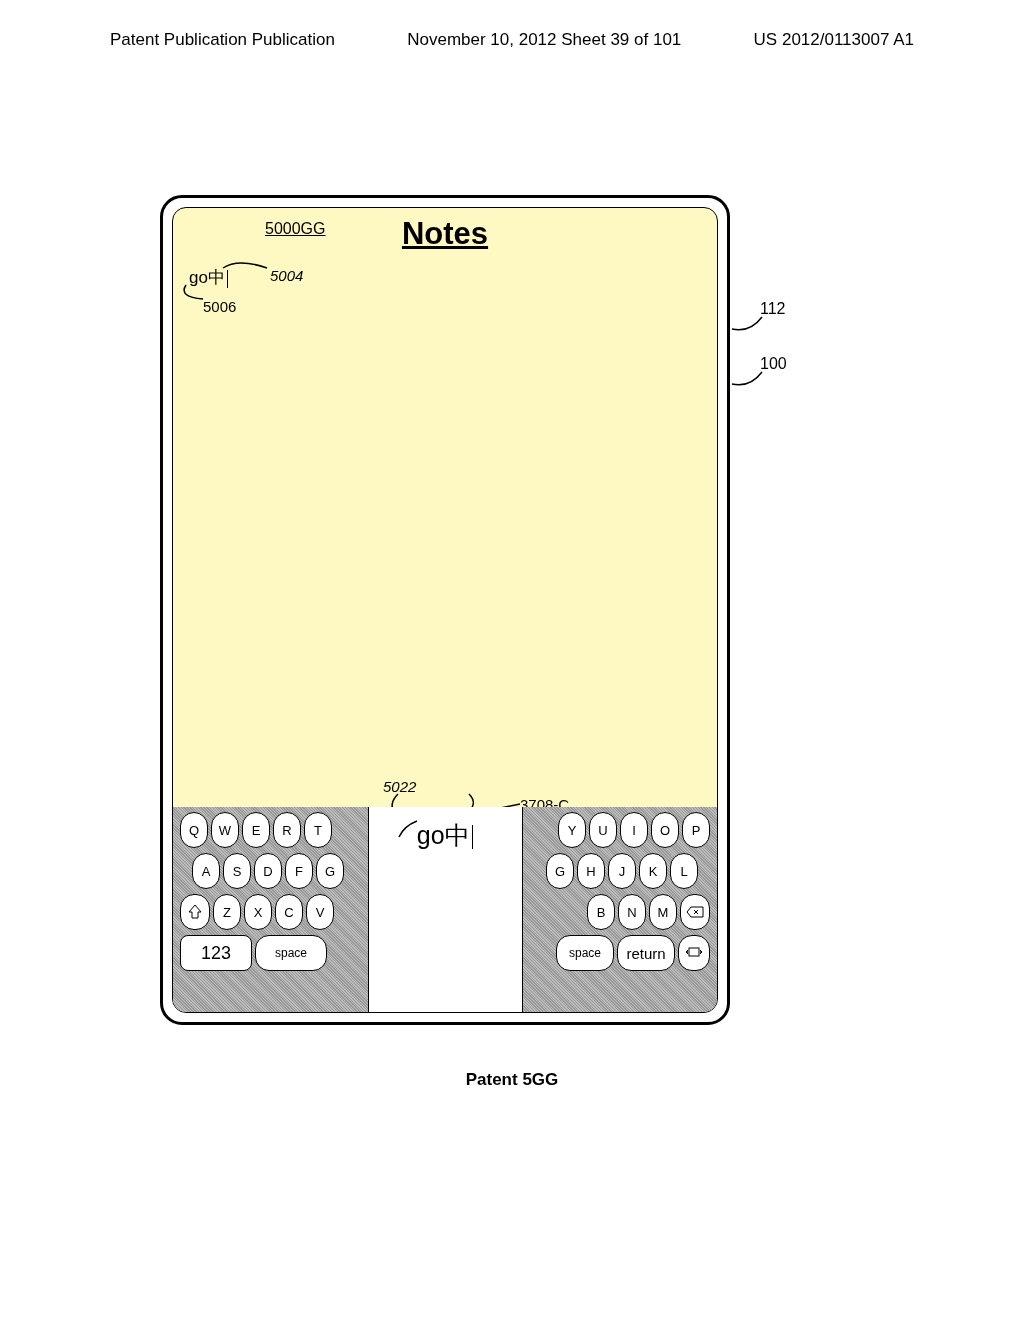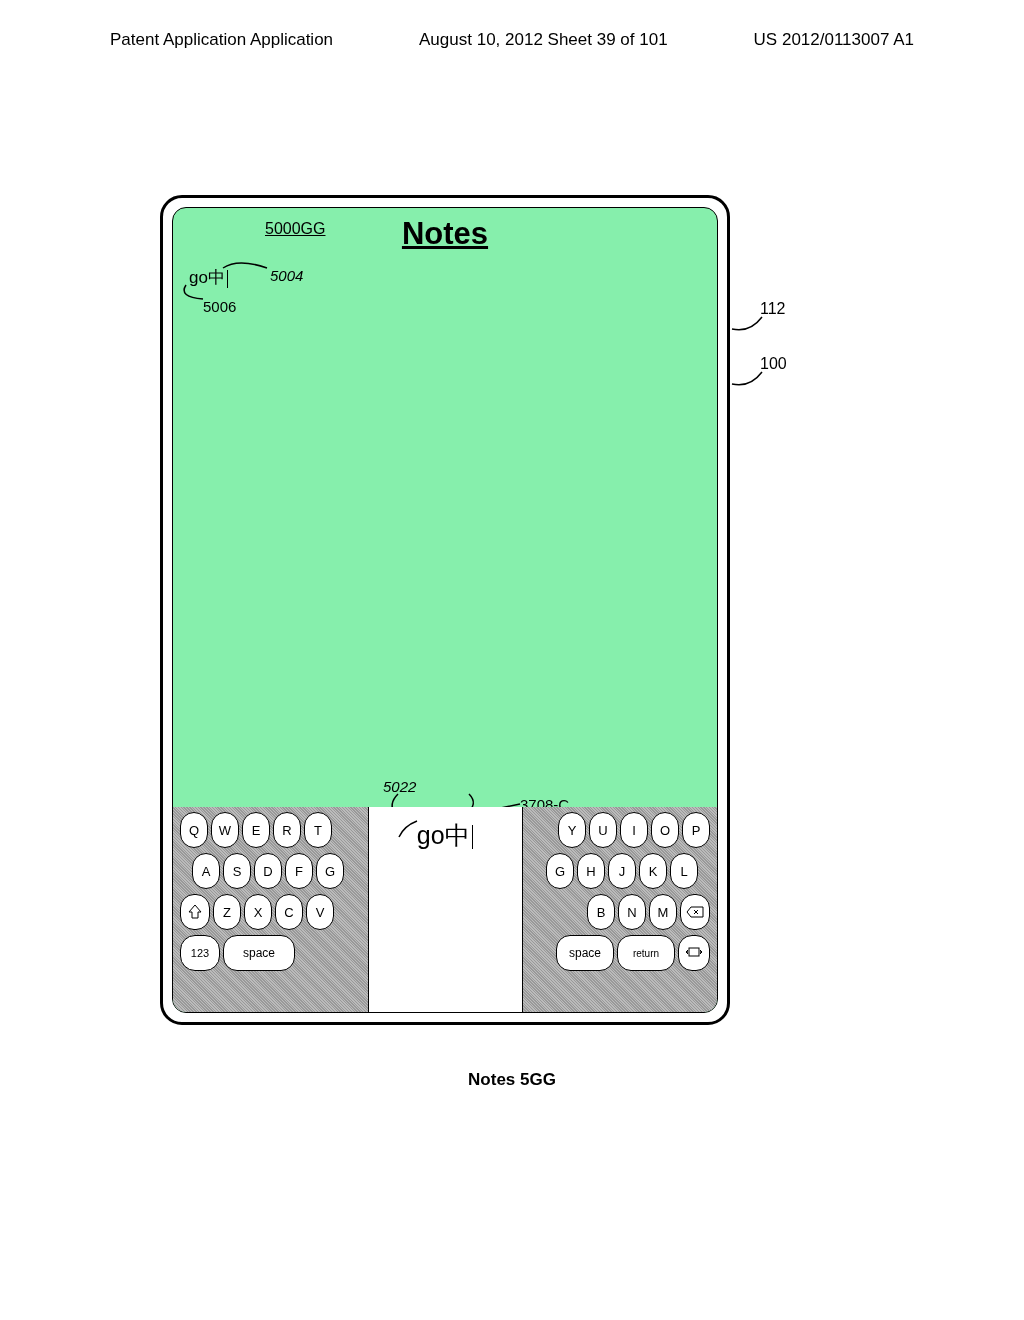--- a/index.html
+++ b/index.html
@@ -37,21 +37,21 @@
       overflow: hidden;
     }
     .screen {
       position: absolute;
       left: 9px;
       top: 9px;
       right: 9px;
       bottom: 9px;
       border: 1.5px solid black;
       border-radius: 14px;
-      background: #86efac;
+      background: #fef9c3;
       overflow: hidden;
     }
     .title-bar {
       text-align: center;
       padding-top: 8px;
       height: 42px;
       position: relative;
     }
     .figure-ref {
       position: absolute;
@@ -156,27 +156,27 @@
       align-items: center;
       justify-content: center;
       font-size: 13px;
     }
     .key-space {
       width: 72px;
       border-radius: 14px;
       font-size: 12px;
     }
     .key-123 {
-      width: 40px;
-      border-radius: 15px;
-      font-size: 11px;
+      width: 72px;
+      border-radius: 8px;
+      font-size: 18px;
     }
     .key-return {
       width: 58px;
-      font-size: 10px;
+      font-size: 15px;
     }
     .key-shift {
       width: 30px;
     }
     .key-backspace {
       width: 30px;
     }
     .key-hide {
       width: 32px;
     }
@@ -201,22 +201,22 @@
     }
     svg.annotation {
       position: absolute;
       overflow: visible;
     }
   </style>
 </head>
 <body>
 
 <div class="header">
-  <span>Patent Application Application</span>
-  <span>August 10, 2012  Sheet 39 of 101</span>
+  <span>Patent Publication Publication</span>
+  <span>November 10, 2012  Sheet 39 of 101</span>
   <span>US 2012/0113007 A1</span>
 </div>
 
 <div class="device-container">
   <div class="device-frame">
     <div class="screen">
 
       <div class="title-bar">
         <span class="figure-ref">5000GG</span>
         <span class="app-title">Notes</span>
@@ -342,13 +342,13 @@
 <span class="outer-ref" style="left:760px; top:300px;">112</span>
 <svg class="annotation" style="left:732px; top:315px;" width="34" height="18">
   <path d="M 0 14 Q 18 18 30 2" stroke="black" stroke-width="1.5" fill="none"></path>
 </svg>
 
 <span class="outer-ref" style="left:760px; top:355px;text-align:center;">100</span>
 <svg class="annotation" style="left:732px; top:370px;" width="34" height="18">
   <path d="M 0 14 Q 18 18 30 2" stroke="black" stroke-width="1.5" fill="none"></path>
 </svg>
 
-<div class="figure-caption">Notes 5GG</div>
+<div class="figure-caption">Patent 5GG</div>
 
 </body></html>

